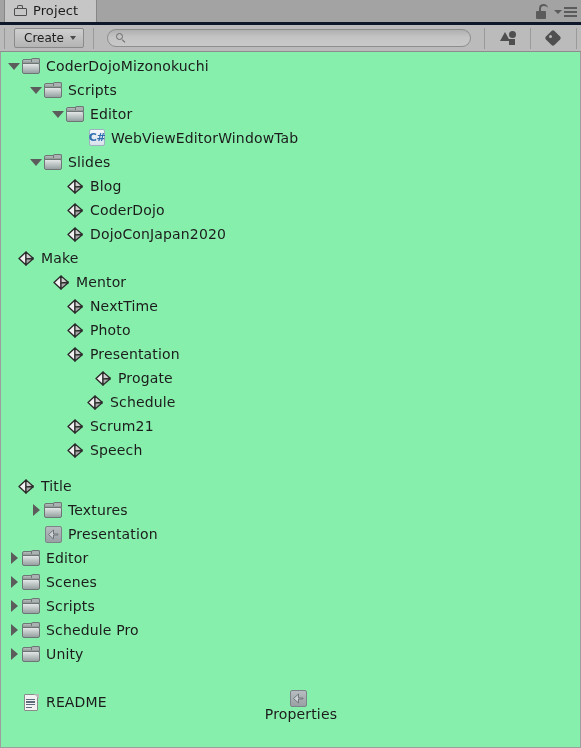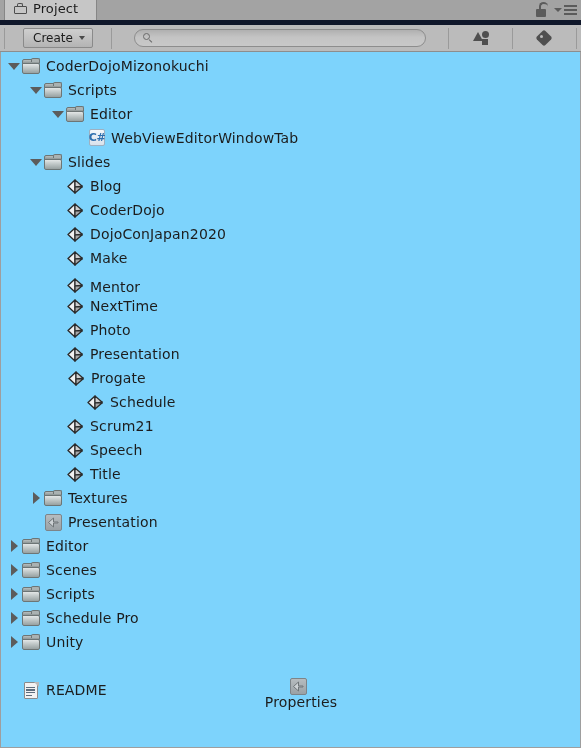--- a/index.html
+++ b/index.html
@@ -23,21 +23,21 @@
     box-sizing: border-box;
     display: flex;
     flex-direction: column;
   }
 
   
   .tabstrip {
     position: relative;
     height: 25px;
     background: #a3a3a3;
-    border-bottom: 5px solid #0f172a;
+    border-bottom: 3px solid #0f172a;
     display: flex;
     align-items: flex-end;
     box-sizing: border-box;
     flex: 0 0 auto;
   }
   .tab {
     position: relative;
     height: 24px;
     margin-left: 4px;
     padding: 0 18px 0 9px;
@@ -144,21 +144,21 @@
 
   
   .toolbar {
     height: 27px;
     background: #bbbbbb;
     border-bottom: 1px solid #8d8d8d;
     display: flex;
     align-items: center;
     padding: 0 3px;
     box-sizing: border-box;
-    gap: 17px;
+    gap: 8px;
     flex: 0 0 auto;
   }
   .tb-sep {
     width: 1px;
     height: 21px;
     background: #9a9a9a;
     margin: 0 1px;
     flex: 0 0 auto;
   }
   .create-btn {
@@ -288,21 +288,21 @@
     left: 3.5px; top: 3.5px;
     width: 3px; height: 3px;
     border-radius: 50%;
     background: #bbbbbb;
     z-index: 2;
   }
 
   
   .tree-scroll {
     flex: 1 1 auto;
-    background: #7dd3fc;
+    background: #86efac;
     border-left: 1px solid #9e9e9e;
     border-right: 1px solid #9e9e9e;
     border-bottom: 1px solid #9e9e9e;
     overflow: hidden;
     padding-top: 2px;
     box-sizing: border-box;
   }
   .row {
     height: 24px;
     display: flex;
@@ -588,120 +588,120 @@
         <span class="twisty"></span>
         <span class="ico ico-prefab">
           <svg width="19" height="17" viewBox="0 0 19 17">
             <polygon points="2,8.5 9,2 9,8 16,8 16,9 9,9 9,15" fill="#f2f2f2" stroke="#2b2b2b" stroke-width="1.4" stroke-linejoin="round"></polygon>
             <polygon points="9,2 16,8 9,9" fill="#cfcfcf" stroke="#2b2b2b" stroke-width="1.2" stroke-linejoin="round"></polygon>
             <polygon points="9,9 16,9 9,15" fill="#a9a9a9" stroke="#2b2b2b" stroke-width="1.2" stroke-linejoin="round"></polygon>
           </svg>
         </span>
         <span class="row-label">DojoConJapan2020</span>
       </div>
+      <div class="row" style="">
+        <span class="twisty"></span>
+        <span class="ico ico-prefab">
+          <svg width="19" height="17" viewBox="0 0 19 17">
+            <polygon points="2,8.5 9,2 9,8 16,8 16,9 9,9 9,15" fill="#f2f2f2" stroke="#2b2b2b" stroke-width="1.4" stroke-linejoin="round"></polygon>
+            <polygon points="9,2 16,8 9,9" fill="#cfcfcf" stroke="#2b2b2b" stroke-width="1.2" stroke-linejoin="round"></polygon>
+            <polygon points="9,9 16,9 9,15" fill="#a9a9a9" stroke="#2b2b2b" stroke-width="1.2" stroke-linejoin="round"></polygon>
+          </svg>
+        </span>
+        <span class="row-label">Make</span>
+      </div>
+      <div class="row" style="padding-left: 35px;">
+        <span class="twisty"></span>
+        <span class="ico ico-prefab">
+          <svg width="19" height="17" viewBox="0 0 19 17">
+            <polygon points="2,8.5 9,2 9,8 16,8 16,9 9,9 9,15" fill="#f2f2f2" stroke="#2b2b2b" stroke-width="1.4" stroke-linejoin="round"></polygon>
+            <polygon points="9,2 16,8 9,9" fill="#cfcfcf" stroke="#2b2b2b" stroke-width="1.2" stroke-linejoin="round"></polygon>
+            <polygon points="9,9 16,9 9,15" fill="#a9a9a9" stroke="#2b2b2b" stroke-width="1.2" stroke-linejoin="round"></polygon>
+          </svg>
+        </span>
+        <span class="row-label">Mentor</span>
+      </div>
       <div class="row" style="padding-left: 49px;">
         <span class="twisty"></span>
         <span class="ico ico-prefab">
           <svg width="19" height="17" viewBox="0 0 19 17">
             <polygon points="2,8.5 9,2 9,8 16,8 16,9 9,9 9,15" fill="#f2f2f2" stroke="#2b2b2b" stroke-width="1.4" stroke-linejoin="round"></polygon>
             <polygon points="9,2 16,8 9,9" fill="#cfcfcf" stroke="#2b2b2b" stroke-width="1.2" stroke-linejoin="round"></polygon>
             <polygon points="9,9 16,9 9,15" fill="#a9a9a9" stroke="#2b2b2b" stroke-width="1.2" stroke-linejoin="round"></polygon>
           </svg>
         </span>
-        <span class="row-label">Make</span>
-      </div>
-      <div class="row" style="padding-left: 49px; align-items: flex-end;">
-        <span class="twisty"></span>
-        <span class="ico ico-prefab">
-          <svg width="19" height="17" viewBox="0 0 19 17">
-            <polygon points="2,8.5 9,2 9,8 16,8 16,9 9,9 9,15" fill="#f2f2f2" stroke="#2b2b2b" stroke-width="1.4" stroke-linejoin="round"></polygon>
-            <polygon points="9,2 16,8 9,9" fill="#cfcfcf" stroke="#2b2b2b" stroke-width="1.2" stroke-linejoin="round"></polygon>
-            <polygon points="9,9 16,9 9,15" fill="#a9a9a9" stroke="#2b2b2b" stroke-width="1.2" stroke-linejoin="round"></polygon>
-          </svg>
-        </span>
-        <span class="row-label">Mentor</span>
+        <span class="row-label">NextTime</span>
       </div>
       <div class="row" style="padding-left: 49px;">
         <span class="twisty"></span>
         <span class="ico ico-prefab">
           <svg width="19" height="17" viewBox="0 0 19 17">
             <polygon points="2,8.5 9,2 9,8 16,8 16,9 9,9 9,15" fill="#f2f2f2" stroke="#2b2b2b" stroke-width="1.4" stroke-linejoin="round"></polygon>
             <polygon points="9,2 16,8 9,9" fill="#cfcfcf" stroke="#2b2b2b" stroke-width="1.2" stroke-linejoin="round"></polygon>
             <polygon points="9,9 16,9 9,15" fill="#a9a9a9" stroke="#2b2b2b" stroke-width="1.2" stroke-linejoin="round"></polygon>
           </svg>
         </span>
-        <span class="row-label">NextTime</span>
+        <span class="row-label">Photo</span>
       </div>
       <div class="row" style="padding-left: 49px;">
         <span class="twisty"></span>
         <span class="ico ico-prefab">
           <svg width="19" height="17" viewBox="0 0 19 17">
             <polygon points="2,8.5 9,2 9,8 16,8 16,9 9,9 9,15" fill="#f2f2f2" stroke="#2b2b2b" stroke-width="1.4" stroke-linejoin="round"></polygon>
             <polygon points="9,2 16,8 9,9" fill="#cfcfcf" stroke="#2b2b2b" stroke-width="1.2" stroke-linejoin="round"></polygon>
             <polygon points="9,9 16,9 9,15" fill="#a9a9a9" stroke="#2b2b2b" stroke-width="1.2" stroke-linejoin="round"></polygon>
           </svg>
         </span>
-        <span class="row-label">Photo</span>
+        <span class="row-label">Presentation</span>
+      </div>
+      <div class="row" style="padding-left: 77px;">
+        <span class="twisty"></span>
+        <span class="ico ico-prefab">
+          <svg width="19" height="17" viewBox="0 0 19 17">
+            <polygon points="2,8.5 9,2 9,8 16,8 16,9 9,9 9,15" fill="#f2f2f2" stroke="#2b2b2b" stroke-width="1.4" stroke-linejoin="round"></polygon>
+            <polygon points="9,2 16,8 9,9" fill="#cfcfcf" stroke="#2b2b2b" stroke-width="1.2" stroke-linejoin="round"></polygon>
+            <polygon points="9,9 16,9 9,15" fill="#a9a9a9" stroke="#2b2b2b" stroke-width="1.2" stroke-linejoin="round"></polygon>
+          </svg>
+        </span>
+        <span class="row-label">Progate</span>
+      </div>
+      <div class="row" style="padding-left: 69px;">
+        <span class="twisty"></span>
+        <span class="ico ico-prefab">
+          <svg width="19" height="17" viewBox="0 0 19 17">
+            <polygon points="2,8.5 9,2 9,8 16,8 16,9 9,9 9,15" fill="#f2f2f2" stroke="#2b2b2b" stroke-width="1.4" stroke-linejoin="round"></polygon>
+            <polygon points="9,2 16,8 9,9" fill="#cfcfcf" stroke="#2b2b2b" stroke-width="1.2" stroke-linejoin="round"></polygon>
+            <polygon points="9,9 16,9 9,15" fill="#a9a9a9" stroke="#2b2b2b" stroke-width="1.2" stroke-linejoin="round"></polygon>
+          </svg>
+        </span>
+        <span class="row-label">Schedule</span>
       </div>
       <div class="row" style="padding-left: 49px;">
         <span class="twisty"></span>
         <span class="ico ico-prefab">
           <svg width="19" height="17" viewBox="0 0 19 17">
             <polygon points="2,8.5 9,2 9,8 16,8 16,9 9,9 9,15" fill="#f2f2f2" stroke="#2b2b2b" stroke-width="1.4" stroke-linejoin="round"></polygon>
             <polygon points="9,2 16,8 9,9" fill="#cfcfcf" stroke="#2b2b2b" stroke-width="1.2" stroke-linejoin="round"></polygon>
             <polygon points="9,9 16,9 9,15" fill="#a9a9a9" stroke="#2b2b2b" stroke-width="1.2" stroke-linejoin="round"></polygon>
           </svg>
         </span>
-        <span class="row-label">Presentation</span>
-      </div>
-      <div class="row" style="padding-left: 50px;">
-        <span class="twisty"></span>
-        <span class="ico ico-prefab">
-          <svg width="19" height="17" viewBox="0 0 19 17">
-            <polygon points="2,8.5 9,2 9,8 16,8 16,9 9,9 9,15" fill="#f2f2f2" stroke="#2b2b2b" stroke-width="1.4" stroke-linejoin="round"></polygon>
-            <polygon points="9,2 16,8 9,9" fill="#cfcfcf" stroke="#2b2b2b" stroke-width="1.2" stroke-linejoin="round"></polygon>
-            <polygon points="9,9 16,9 9,15" fill="#a9a9a9" stroke="#2b2b2b" stroke-width="1.2" stroke-linejoin="round"></polygon>
-          </svg>
-        </span>
-        <span class="row-label">Progate</span>
-      </div>
-      <div class="row" style="padding-left: 69px;">
-        <span class="twisty"></span>
-        <span class="ico ico-prefab">
-          <svg width="19" height="17" viewBox="0 0 19 17">
-            <polygon points="2,8.5 9,2 9,8 16,8 16,9 9,9 9,15" fill="#f2f2f2" stroke="#2b2b2b" stroke-width="1.4" stroke-linejoin="round"></polygon>
-            <polygon points="9,2 16,8 9,9" fill="#cfcfcf" stroke="#2b2b2b" stroke-width="1.2" stroke-linejoin="round"></polygon>
-            <polygon points="9,9 16,9 9,15" fill="#a9a9a9" stroke="#2b2b2b" stroke-width="1.2" stroke-linejoin="round"></polygon>
-          </svg>
-        </span>
-        <span class="row-label">Schedule</span>
+        <span class="row-label">Scrum21</span>
       </div>
       <div class="row" style="padding-left: 49px;">
         <span class="twisty"></span>
         <span class="ico ico-prefab">
           <svg width="19" height="17" viewBox="0 0 19 17">
             <polygon points="2,8.5 9,2 9,8 16,8 16,9 9,9 9,15" fill="#f2f2f2" stroke="#2b2b2b" stroke-width="1.4" stroke-linejoin="round"></polygon>
             <polygon points="9,2 16,8 9,9" fill="#cfcfcf" stroke="#2b2b2b" stroke-width="1.2" stroke-linejoin="round"></polygon>
             <polygon points="9,9 16,9 9,15" fill="#a9a9a9" stroke="#2b2b2b" stroke-width="1.2" stroke-linejoin="round"></polygon>
           </svg>
         </span>
-        <span class="row-label">Scrum21</span>
-      </div>
-      <div class="row" style="padding-left: 49px;">
-        <span class="twisty"></span>
-        <span class="ico ico-prefab">
-          <svg width="19" height="17" viewBox="0 0 19 17">
-            <polygon points="2,8.5 9,2 9,8 16,8 16,9 9,9 9,15" fill="#f2f2f2" stroke="#2b2b2b" stroke-width="1.4" stroke-linejoin="round"></polygon>
-            <polygon points="9,2 16,8 9,9" fill="#cfcfcf" stroke="#2b2b2b" stroke-width="1.2" stroke-linejoin="round"></polygon>
-            <polygon points="9,9 16,9 9,15" fill="#a9a9a9" stroke="#2b2b2b" stroke-width="1.2" stroke-linejoin="round"></polygon>
-          </svg>
-        </span>
         <span class="row-label">Speech</span>
       </div>
-      <div class="row" style="padding-left: 49px;">
+      <div class="row" style=" margin-top: 12px;">
         <span class="twisty"></span>
         <span class="ico ico-prefab">
           <svg width="19" height="17" viewBox="0 0 19 17">
             <polygon points="2,8.5 9,2 9,8 16,8 16,9 9,9 9,15" fill="#f2f2f2" stroke="#2b2b2b" stroke-width="1.4" stroke-linejoin="round"></polygon>
             <polygon points="9,2 16,8 9,9" fill="#cfcfcf" stroke="#2b2b2b" stroke-width="1.2" stroke-linejoin="round"></polygon>
             <polygon points="9,9 16,9 9,15" fill="#a9a9a9" stroke="#2b2b2b" stroke-width="1.2" stroke-linejoin="round"></polygon>
           </svg>
         </span>
         <span class="row-label">Title</span>
       </div>

